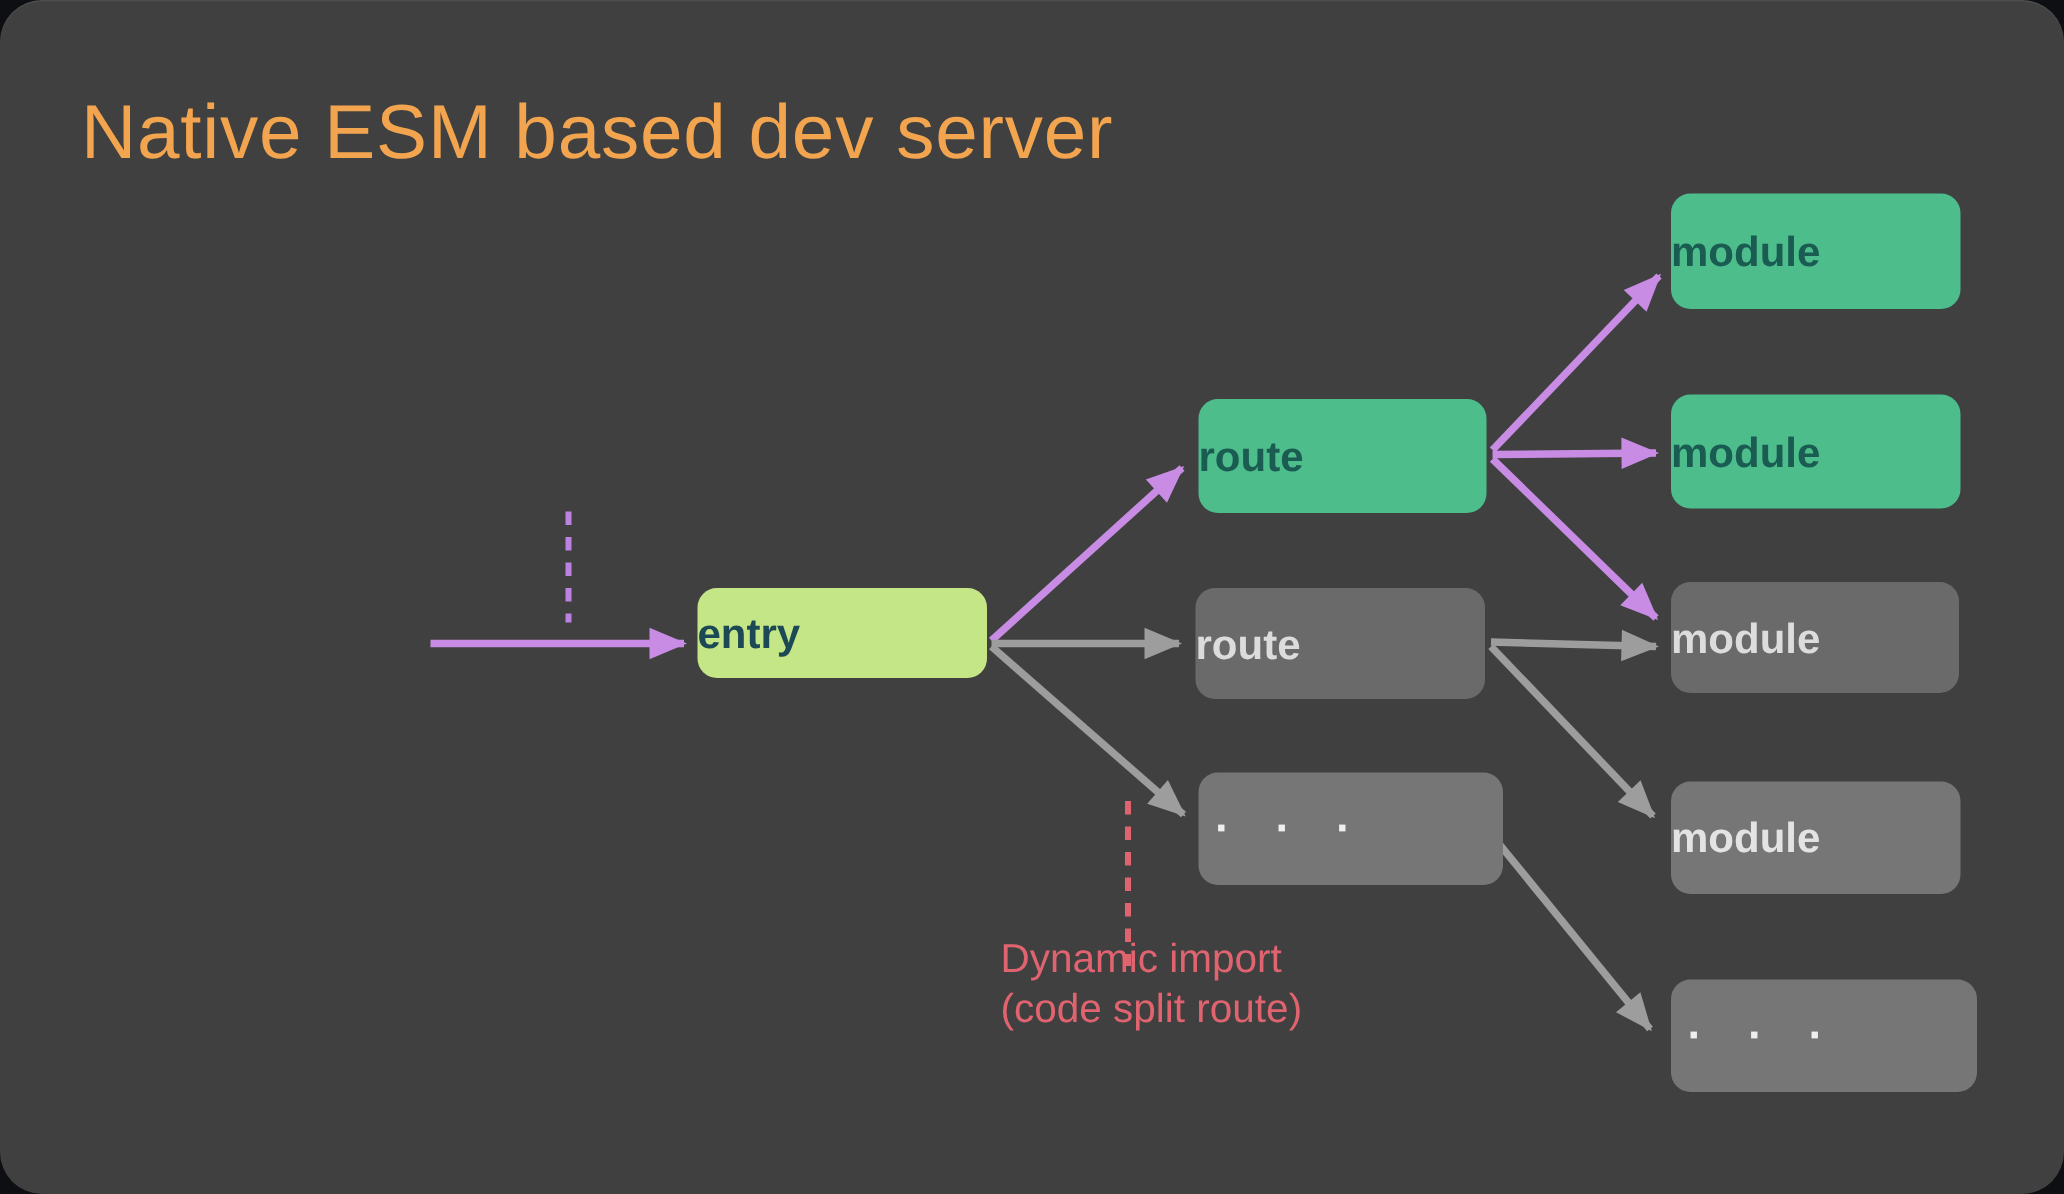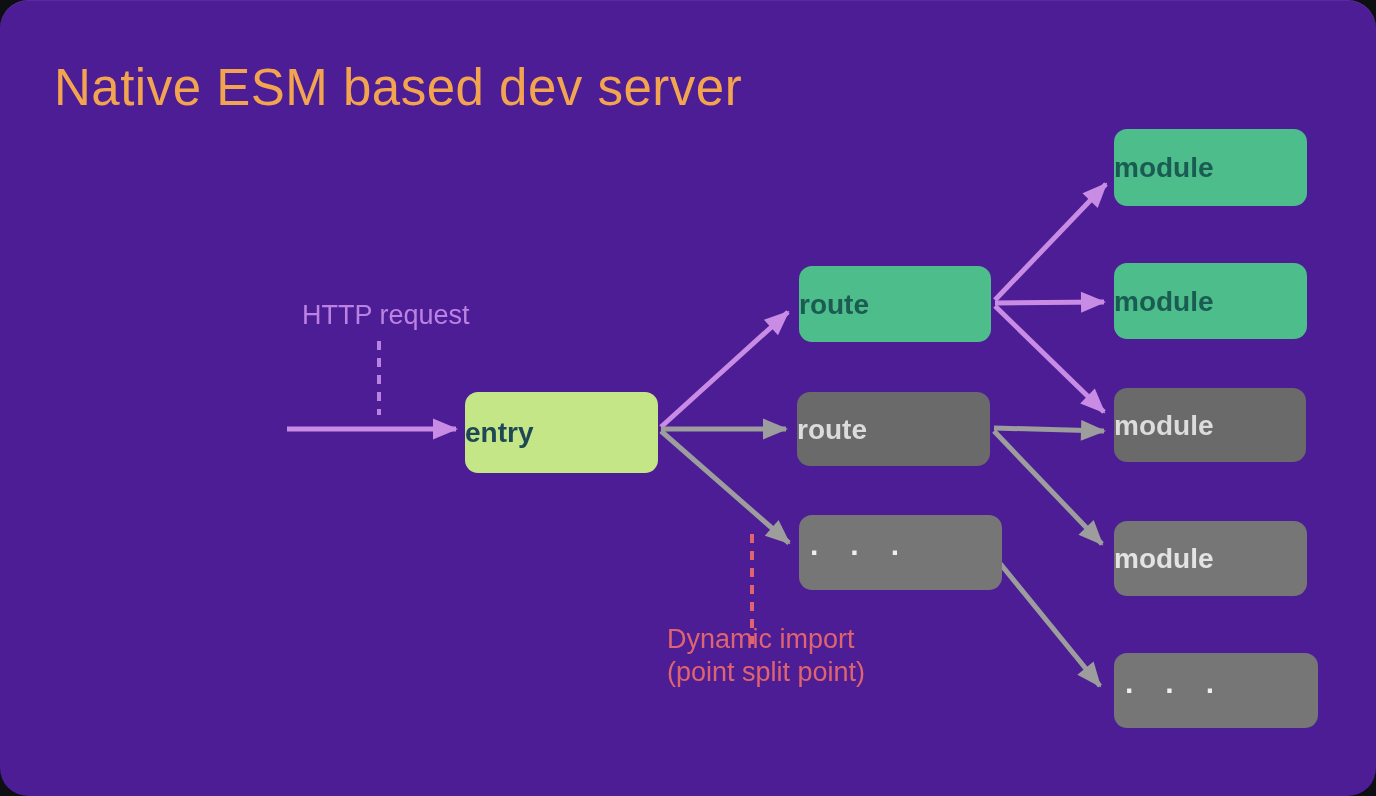--- a/index.html
+++ b/index.html
@@ -9,21 +9,21 @@
     height: 796px;
     background: #0e0f13;
     font-family: "Liberation Sans", "DejaVu Sans", sans-serif;
     overflow: hidden;
   }
   .slide {
     position: absolute;
     inset: 0;
     width: 1376px;
     height: 796px;
-    background: #4c1d95;
+    background: #404040;
     border-radius: 28px;
     box-shadow: inset 0 1px 0 rgba(255,255,255,0.07);
     overflow: hidden;
   }
   .title {
     position: absolute;
     left: 54px;
     top: 58px;
     margin: 0;
     font-size: 51px;
@@ -45,21 +45,21 @@
     align-items: flex-start;
     justify-content: center;
     font-weight: 700;
     font-size: 28px;
     border-radius: 13px;
     line-height: 33px;
     z-index: 2;
   }
   .node.dots { font-size: 30px; letter-spacing: 11px; padding-left: 11px; }
   #n-server  { left: 52px;  top: 367px; width: 232px; height: 125px; background: #0b9489; color: #ffffff; }
-  #n-entry   { left: 465px; top: 392px; width: 193px; height: 81px;  background: #c5e686; color: #1d4956; }
+  #n-entry   { left: 465px; top: 392px; width: 193px; height: 60px;  background: #c5e686; color: #1d4956; }
   #n-route1  { left: 799px; top: 266px; width: 192px; height: 76px;  background: #4dbd8b; color: #1a5b52; }
   #n-route2  { left: 797px; top: 392px; width: 193px; height: 74px;  background: #6a6a6a; color: #dcdcdc; }
   #n-dots1   { left: 799px; top: 515px; width: 192px; height: 75px;  background: #767676; color: #efefef; }
   #n-mod1    { left: 1114px; top: 129px; width: 193px; height: 77px; background: #4dbd8b; color: #1a5b52; }
   #n-mod2    { left: 1114px; top: 263px; width: 193px; height: 76px; background: #4dbd8b; color: #1a5b52; }
   #n-mod3    { left: 1114px; top: 388px; width: 192px; height: 74px; background: #6a6a6a; color: #dcdcdc; }
   #n-mod4    { left: 1114px; top: 521px; width: 193px; height: 75px; background: #767676; color: #e3e3e3; }
   #n-dots2   { left: 1114px; top: 653px; width: 193px; height: 75px; background: #767676; color: #efefef; }
   .ann {
     position: absolute;
@@ -130,20 +130,19 @@
   </div>
 
   <div class="node" id="n-mod4">
     <span>module</span>
   </div>
 
   <div class="node dots" id="n-dots2">
     <span>· · ·</span>
   </div>
 
-  <div class="ann" id="ann-http">HTTP request</div>
 
   <div class="ann" id="ann-dyn">
     <div>Dynamic import</div>
-    <div>(point split point)</div>
+    <div>(code split route)</div>
   </div>
 
 </div>
 
 </body></html>

